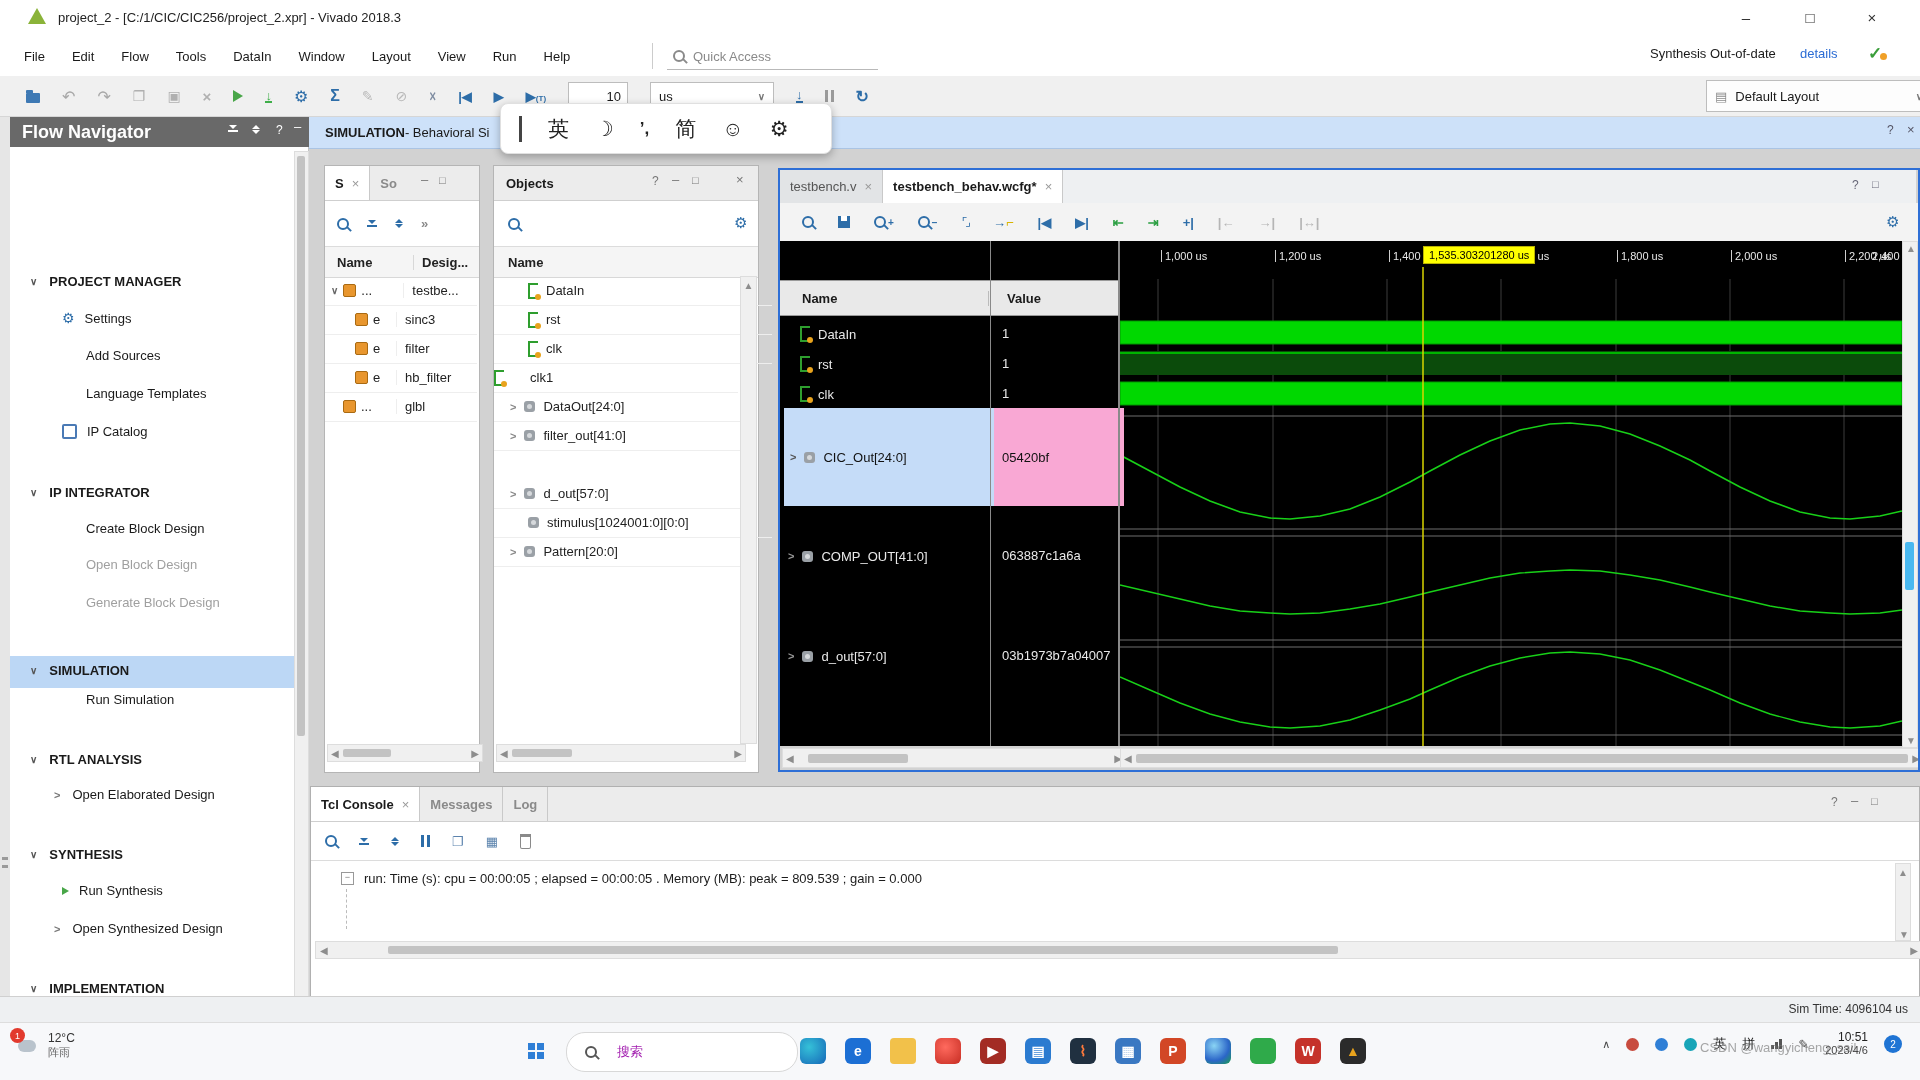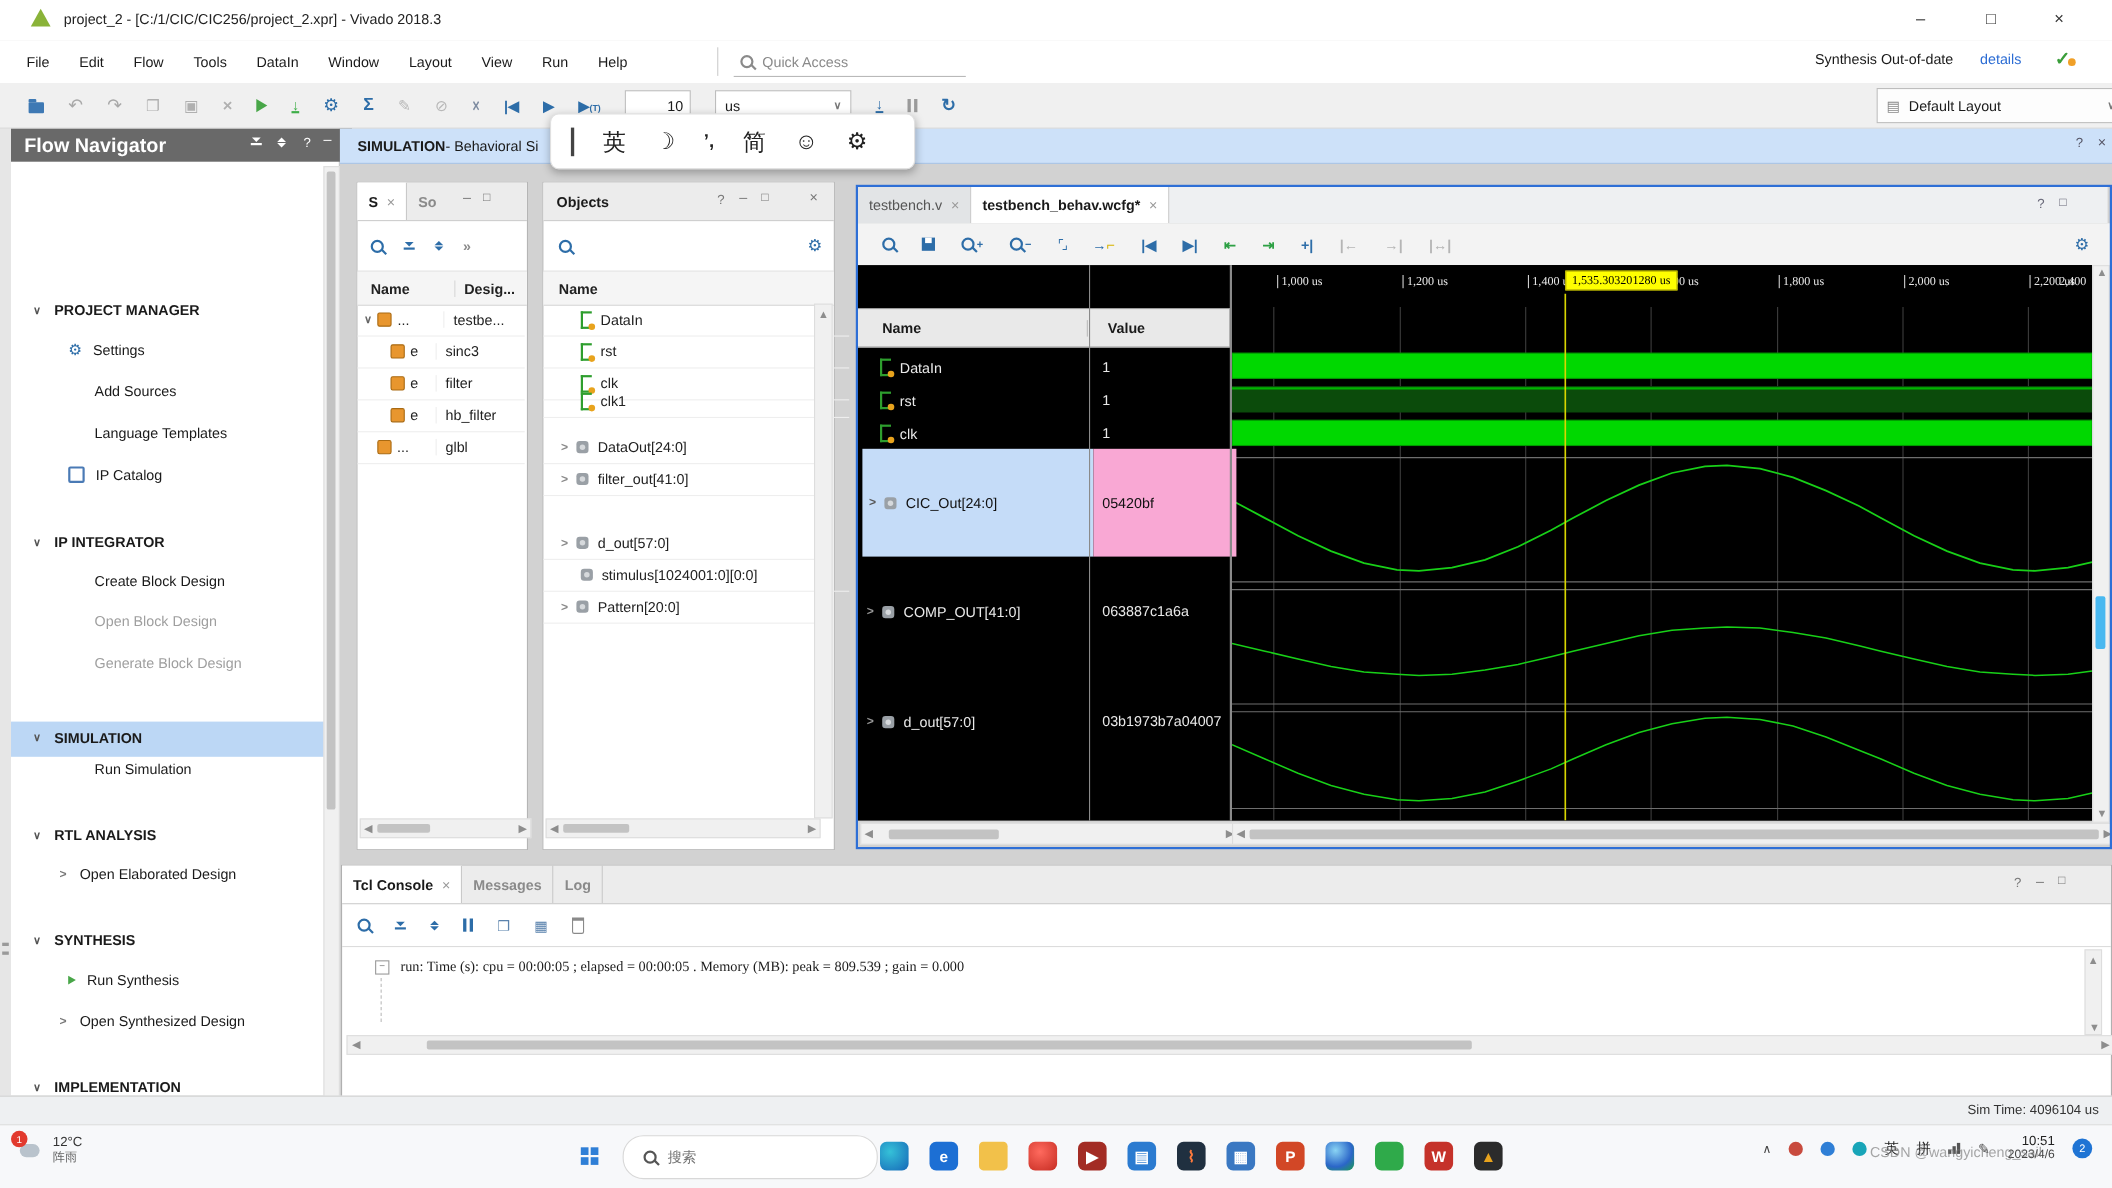--- a/index.html
+++ b/index.html
@@ -1,20 +1,20 @@
 <!DOCTYPE html>
 <html><head>
 <meta charset="utf-8">
 <style>
   html,body{margin:0;padding:0;background:#888}
   #screen{position:relative;width:1920px;height:1080px;background:#d2d2d2;
     font-family:"Liberation Sans",sans-serif;font-size:13px;color:#1a1a1a;overflow:hidden}
   .ab{position:absolute}
   .row{display:flex;align-items:center}
-  .mono{font-family:Liberation Serif, serif}
+  .mono{font-family:Liberation Sans, sans-serif}
   .b{font-weight:bold}
   .grey{color:#8a8a8a}
   .blue{color:#2d6da8}
   .disabled{color:#9f9f9f}
   
   .mag{display:inline-block;width:8px;height:8px;border:2px solid currentColor;border-radius:50%;position:relative}
   .mag::after{content:"";position:absolute;width:6px;height:2px;background:currentColor;transform:rotate(45deg);right:-5px;bottom:-2px}
   .tri-r{display:inline-block;width:0;height:0;border-top:6px solid transparent;border-bottom:6px solid transparent;border-left:10px solid #48a648}
   .tri-r.small{border-top-width:4px;border-bottom-width:4px;border-left-width:7px}
   .icx{display:inline-flex;flex-direction:column;align-items:center;gap:1px}
@@ -307,21 +307,21 @@
         <span>DataIn</span>
       </div>
     <div class="ab row prow" style="left:0;top:139px;width:244px;height:29px;padding-left:34px;gap:8px">
         <span class="sigic"></span>
         <span>rst</span>
       </div>
     <div class="ab row prow" style="left:0;top:168px;width:244px;height:29px;padding-left:34px;gap:8px">
         <span class="sigic"></span>
         <span>clk</span>
       </div>
-    <div class="ab row prow" style="left:0;top:184px;width:244px;height:29px;padding-left:34px;gap:8px">
+    <div class="ab row prow" style="left:0;top:197px;width:244px;height:29px;gap:26px">
         <span class="sigic"></span>
         <span>clk1</span>
       </div>
     <div class="ab row prow" style="left:0;top:226px;width:244px;height:29px;padding-left:16px;gap:8px">
         <b style="color:#888;font-size:11px">&gt;</b>
         <span class="busic"></span>
         <span>DataOut[24:0]</span>
       </div>
     <div class="ab row prow" style="left:0;top:255px;width:244px;height:29px;padding-left:16px;gap:8px">
         <b style="color:#888;font-size:11px">&gt;</b>
@@ -562,21 +562,21 @@
       </span>
     </div>
 
     <span class="ab" style="left:528px;top:20px;width:17px;height:17px;display:grid;grid-template-columns:7px 7px;grid-template-rows:7px 7px;gap:2px">
       <i style="background:#2f7fd6"></i>
         <i style="background:#2f7fd6"></i>
         <i style="background:#2f7fd6"></i>
         <i style="background:#2f7fd6"></i>
     </span>
 
-    <div class="ab row" style="left:566px;top:9px;width:212px;height:38px;background:#ffffff;border:1px solid #d8d8d8;border-radius:19px;gap:10px;padding-left:18px;color:#737373">
+    <div class="ab row" style="left:566px;top:9px;width:212px;height:38px;background:#ffffff;border:1px solid #d8d8d8;border-radius:19px;gap:20px;padding-left:18px;color:#a21caf">
       <span class="mag" style="color:#555"></span>
       <span>搜索</span>
     </div>
 
     <div class="ab row" style="left:800px;top:15px;gap:19px">
       <span class="tile" style="background:radial-gradient(circle at 35% 35%,#35c1d8,#1668b8)"></span>
       <span class="tile" style="background:#1c6fd4">e</span>
       <span class="tile" style="background:#f2c14a;border-radius:4px"></span>
       <span class="tile" style="background:radial-gradient(circle at 40% 35%,#ff6a5e,#c62c22)"></span>
       <span class="tile" style="background:#a32c24">▶</span>

